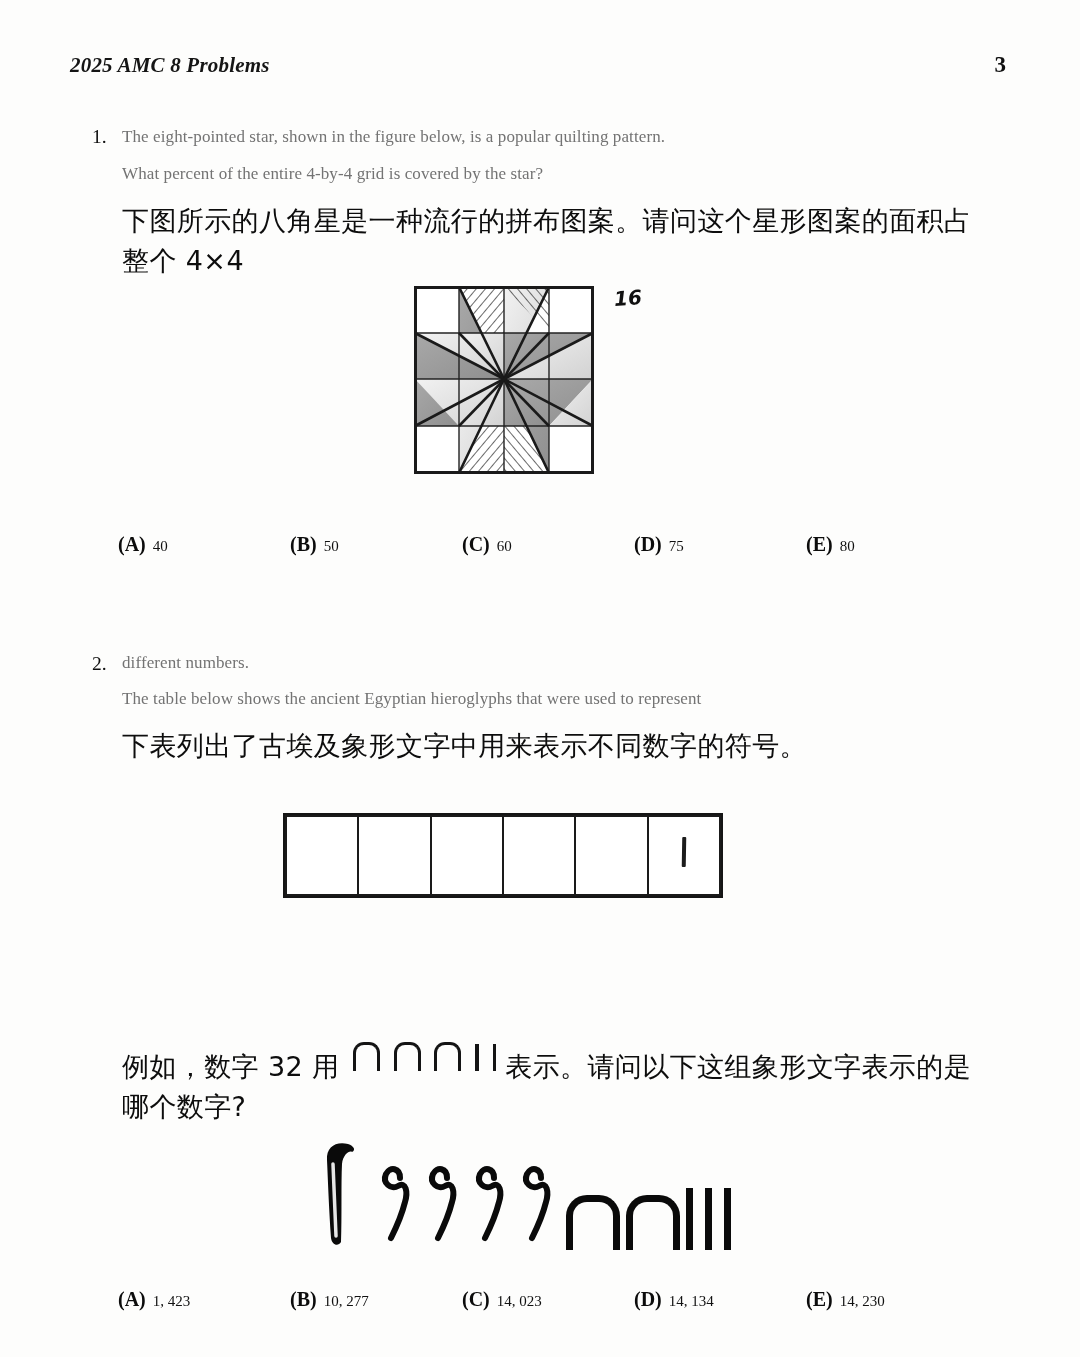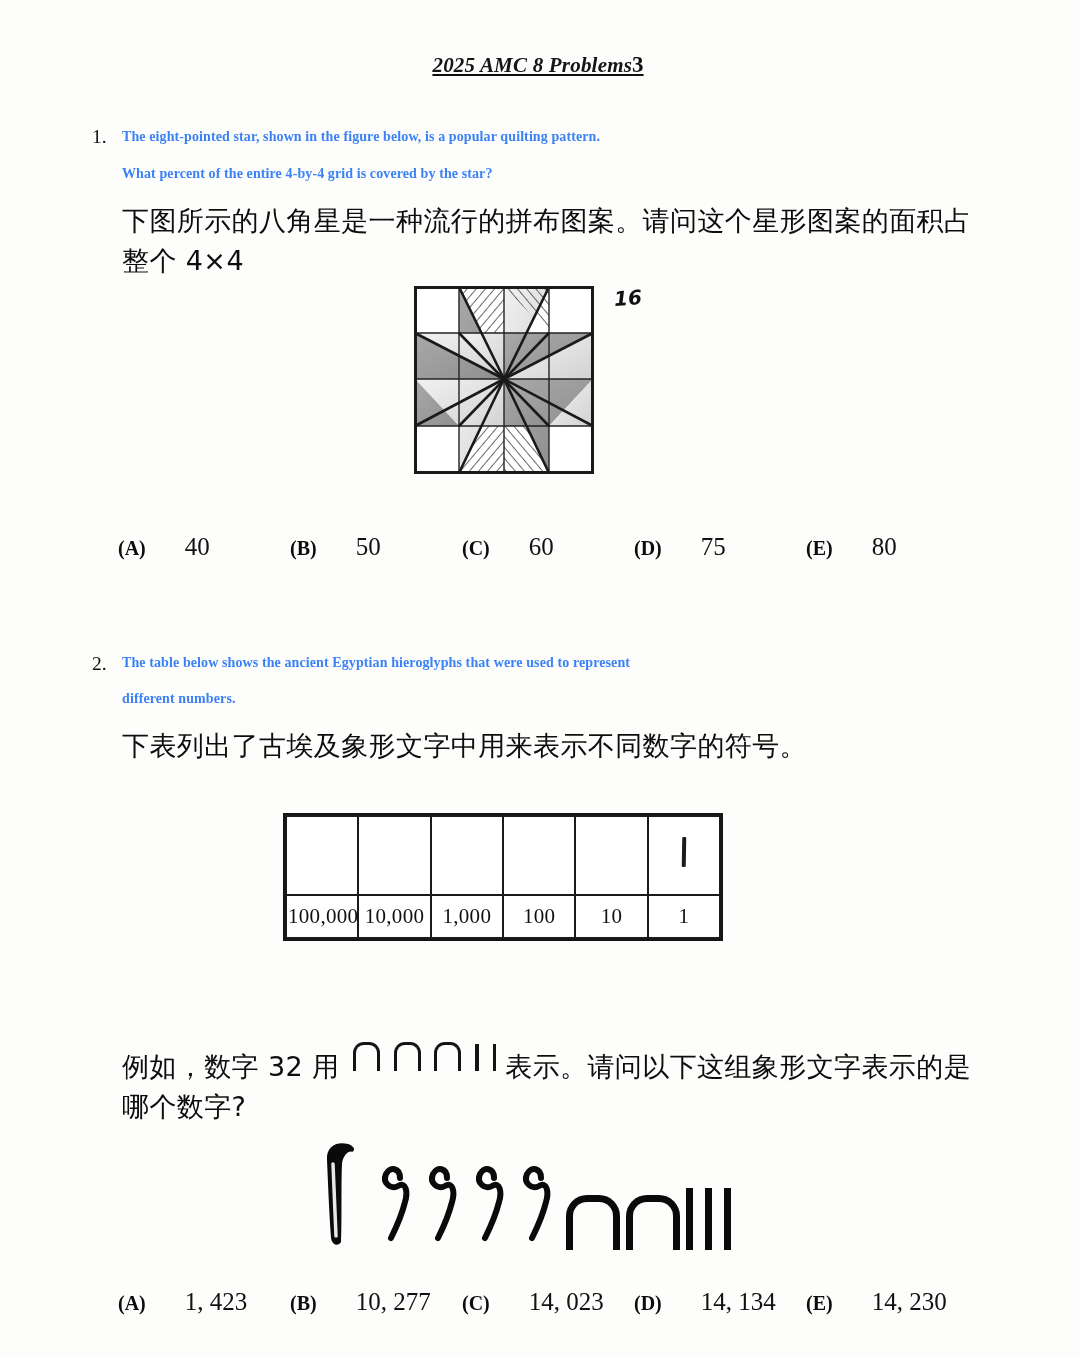--- a/index.html
+++ b/index.html
@@ -24,22 +24,21 @@
 
   
   .header {
     position: absolute;
     top: 52px;
     left: 70px;
     right: 74px;
     height: 34px;
     display: flex;
     align-items: baseline;
-    justify-content: center;
-    text-decoration: underline;
+    justify-content: space-between;
   }
   .header-title {
     font-style: italic;
     font-weight: 700;
     font-size: 21px;
     letter-spacing: 0.2px;
     color: #151515;
   }
   .header-page {
     font-weight: 700;
@@ -66,27 +65,26 @@
     font-size: 19.5px;
     line-height: 37px;
     text-align: left;
     color: #101010;
   }
   .prob-body {
     flex: 1 1 auto;
   }
 
   .en-line {
-    font-size: 14px;
+    font-size: 17px;
     line-height: 37px;
     text-align: justify;
     text-justify: inter-word;
-    color: #3b82f6;
+    color: #737373;
     letter-spacing: 0.1px;
-    font-weight: bold;
   }
   .en-line.last { text-align: left; }
 
   .cn-line {
     font-family: "DejaVu Sans", "Liberation Sans", sans-serif;
     font-size: 27px;
     line-height: 40px;
     color: #0d0d0d;
     letter-spacing: 0.4px;
   }
@@ -130,23 +128,22 @@
   }
   .choices-1 .choice { width: 172px; }
   .choices-2 .choice { width: 172px; }
   .choice-label {
     font-weight: 700;
     font-size: 20px;
     margin-right: 7px;
     color: #0c0c0c;
   }
   .choice-value {
-    font-size: 25px;
+    font-size: 15px;
     color: #111;
-    margin-left: 32px;
   }
 
   
   .glyph-table {
     position: absolute;
     top: 813px;
     left: 283px;
     width: 436px;
     border: 2.5px solid #151515;
     border-collapse: collapse;
@@ -352,49 +349,41 @@
     <div class="choice">
       <span class="choice-label">(E)</span>
       <span class="choice-value">80</span>
     </div>
   </div>
 
   <div class="problem p2">
     <div class="prob-row">
       <div class="prob-num">2.</div>
       <div class="prob-body">
+        <div class="en-line last">different numbers.</div>
         <div class="en-line">The table below shows the ancient Egyptian hieroglyphs that were used to represent</div>
-        <div class="en-line last">different numbers.</div>
         <div class="cn-block">
           <div class="cn-line">下表列出了古埃及象形文字中用来表示不同数字的符号。</div>
         </div>
       </div>
     </div>
   </div>
 
   <div class="glyph-table">
     <table>
       <tbody>
           <tr>
         <td class="glyph-cell"></td>
         <td class="glyph-cell"></td>
         <td class="glyph-cell"></td>
         <td class="glyph-cell"></td>
         <td class="glyph-cell"></td>
         <td class="glyph-cell">
           <span class="stroke-glyph"></span>
         </td>
-      </tr>
-      <tr>
-        <td class="value-cell">100,000</td>
-        <td class="value-cell">10,000</td>
-        <td class="value-cell">1,000</td>
-        <td class="value-cell">100</td>
-        <td class="value-cell">10</td>
-        <td class="value-cell">1</td>
       </tr>
     </tbody>
       </table>
   </div>
 
   <div class="problem" style="top:968px;">
     <div class="prob-row">
       <div class="prob-num"></div>
       <div class="prob-body">
       </div>

